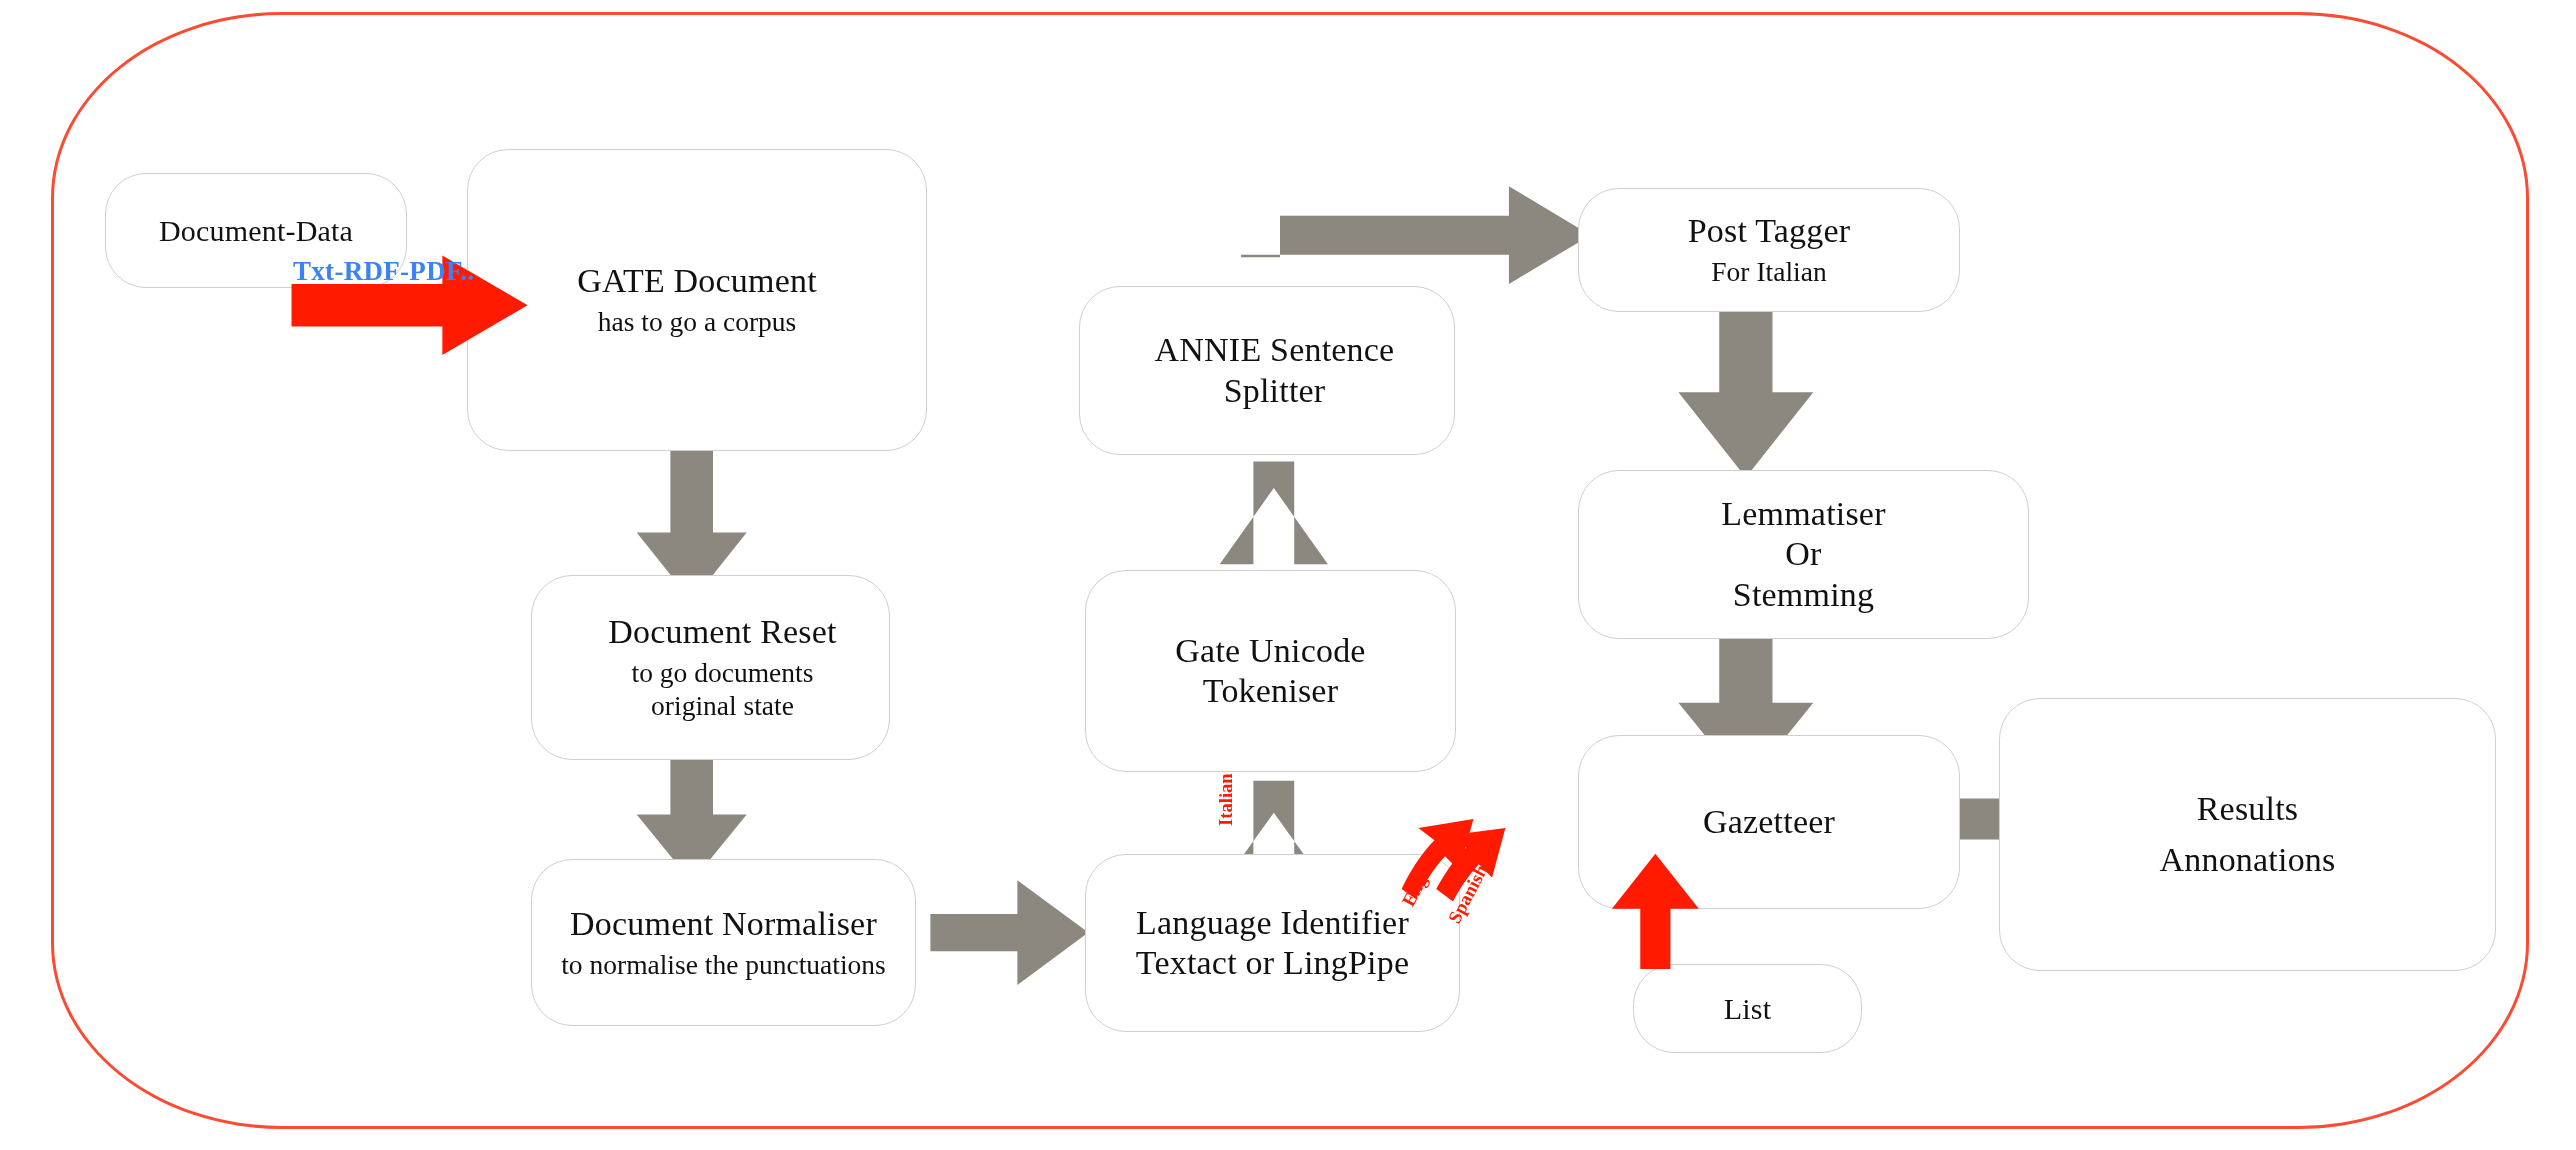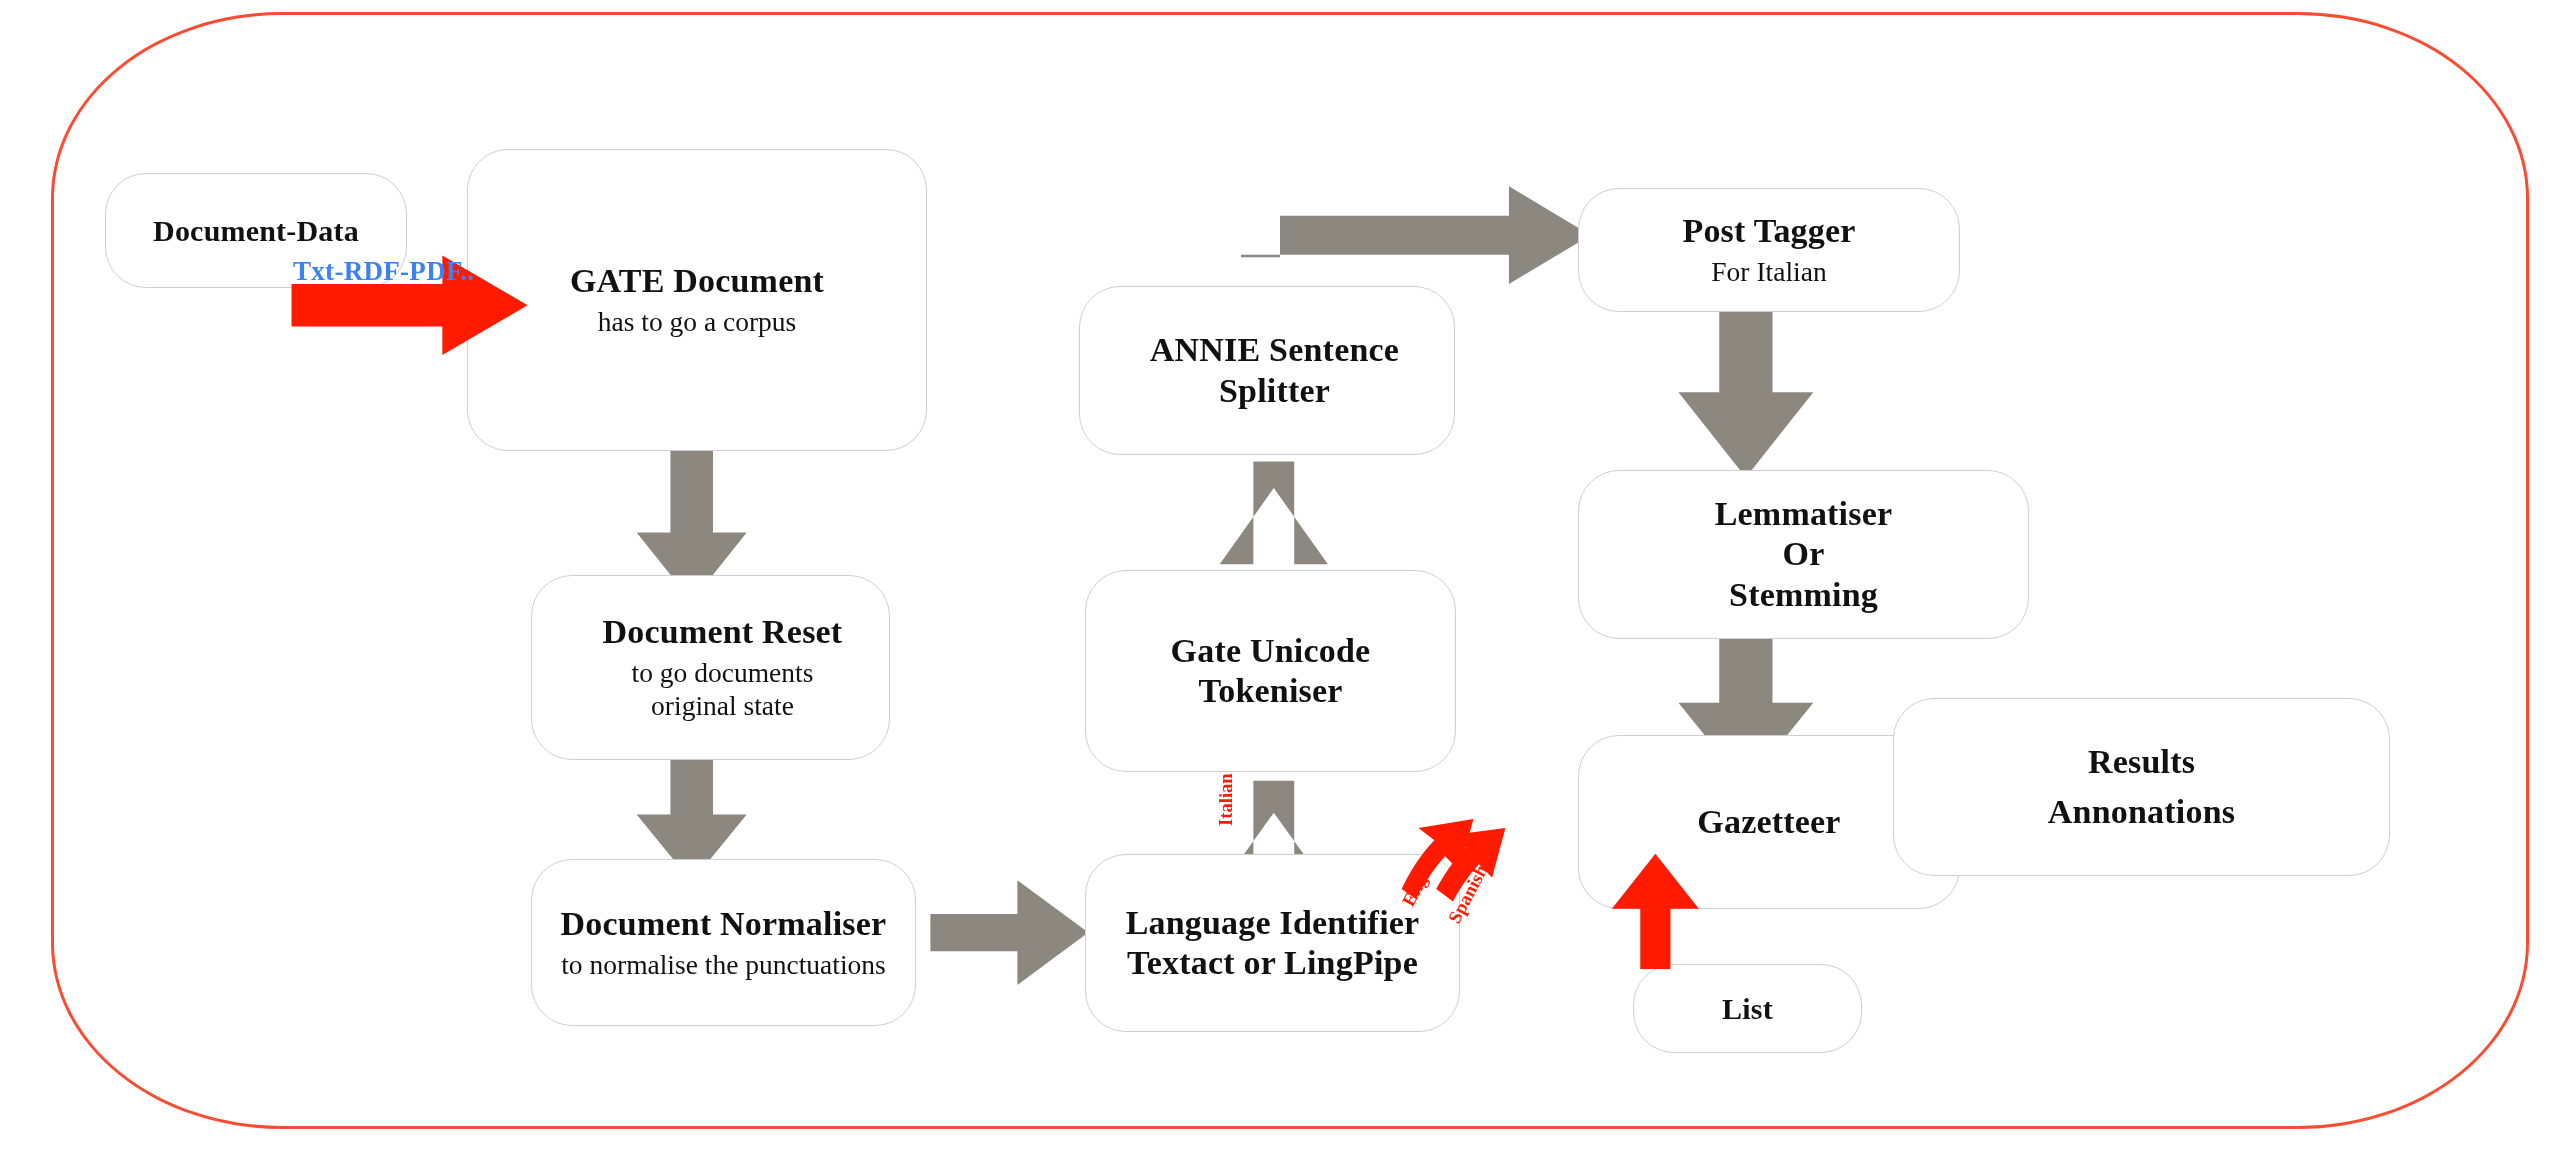--- a/index.html
+++ b/index.html
@@ -32,21 +32,21 @@
     border-radius: 41px;
     display: flex;
     flex-direction: column;
     align-items: center;
     justify-content: center;
     text-align: center;
     color: #111111;
     z-index: 5;
   }
   .node .ttl {
-    font-weight: bold;
+    font-weight: normal;
     font-size: 34px;
     line-height: 1.18;
     letter-spacing: 0.2px;
     white-space: nowrap;
   }
   .node .sub {
     font-weight: normal;
     font-size: 27.5px;
     line-height: 1.22;
     margin-top: 3.6px;
@@ -165,21 +165,21 @@
   </div>
 
   <div class="node" style="left:1578px; top:735px; width:382px; height:174px;">
     <div class="ttl">Gazetteer</div>
   </div>
 
   <div class="node small" style="left:1633px; top:964px; width:229px; height:89px;">
     <div class="ttl">List</div>
   </div>
 
-  <div class="node" style="left:1893px; top:698px; width:497px; height:178px;">
+  <div class="node" style="left:1999px; top:698px; width:497px; height:273px;">
     <div class="ttl">Results</div>
     <div class="ttl" style="margin-top:10.7px;">Annonations</div>
   </div>
 
   <svg id="arrows-top" viewBox="0 0 2902 1296" xmlns="http://www.w3.org/2000/svg">
     <g fill="#FF1A00">
 
       <path d="M 328 320 h 170 v -32 l 96 56 l -96 56 v -32 h -170 z"></path>
 
       <path d="M 1848 1092 h 34 v -68 h 32 l -49 -62 l -49 62 h 32 v 68 z"></path>

